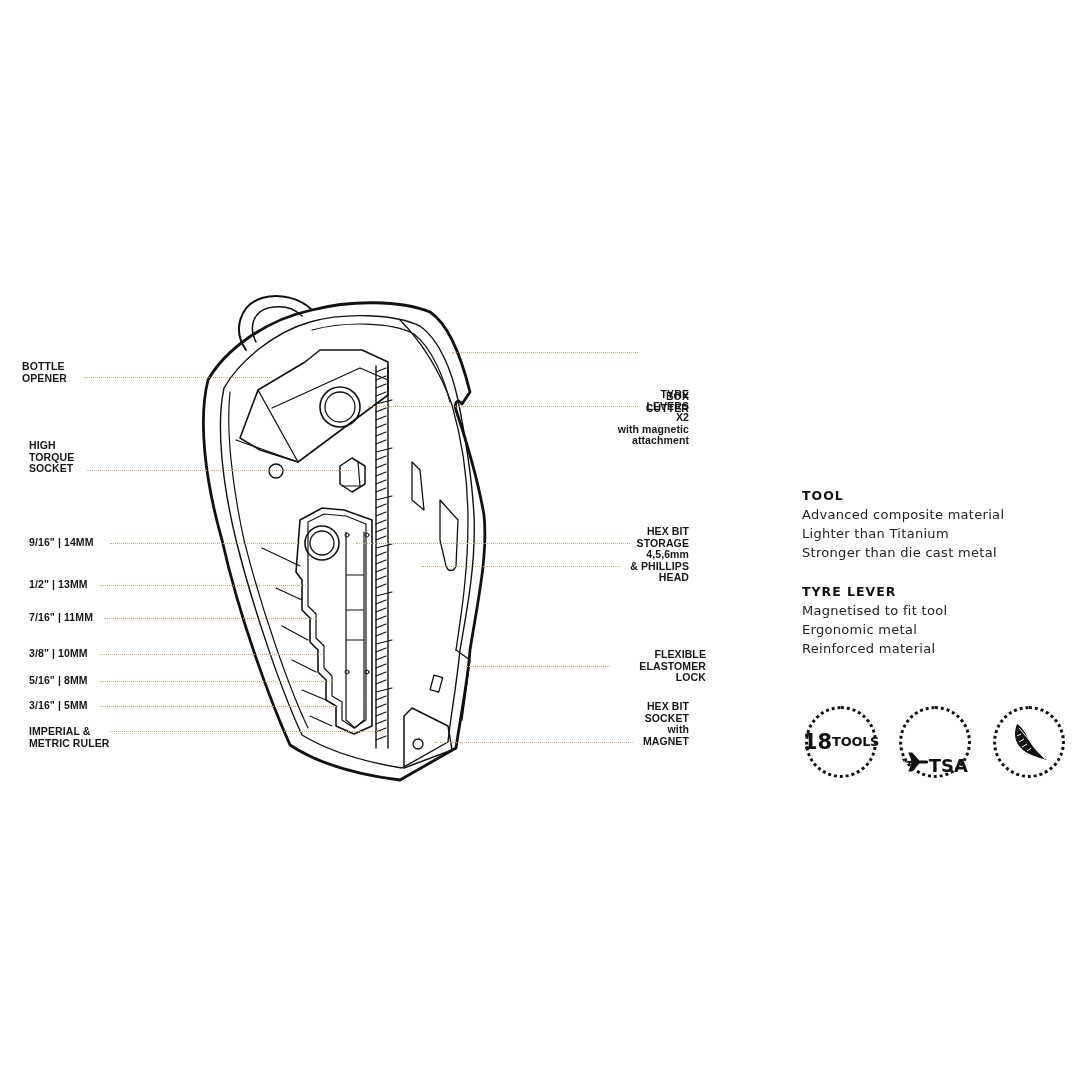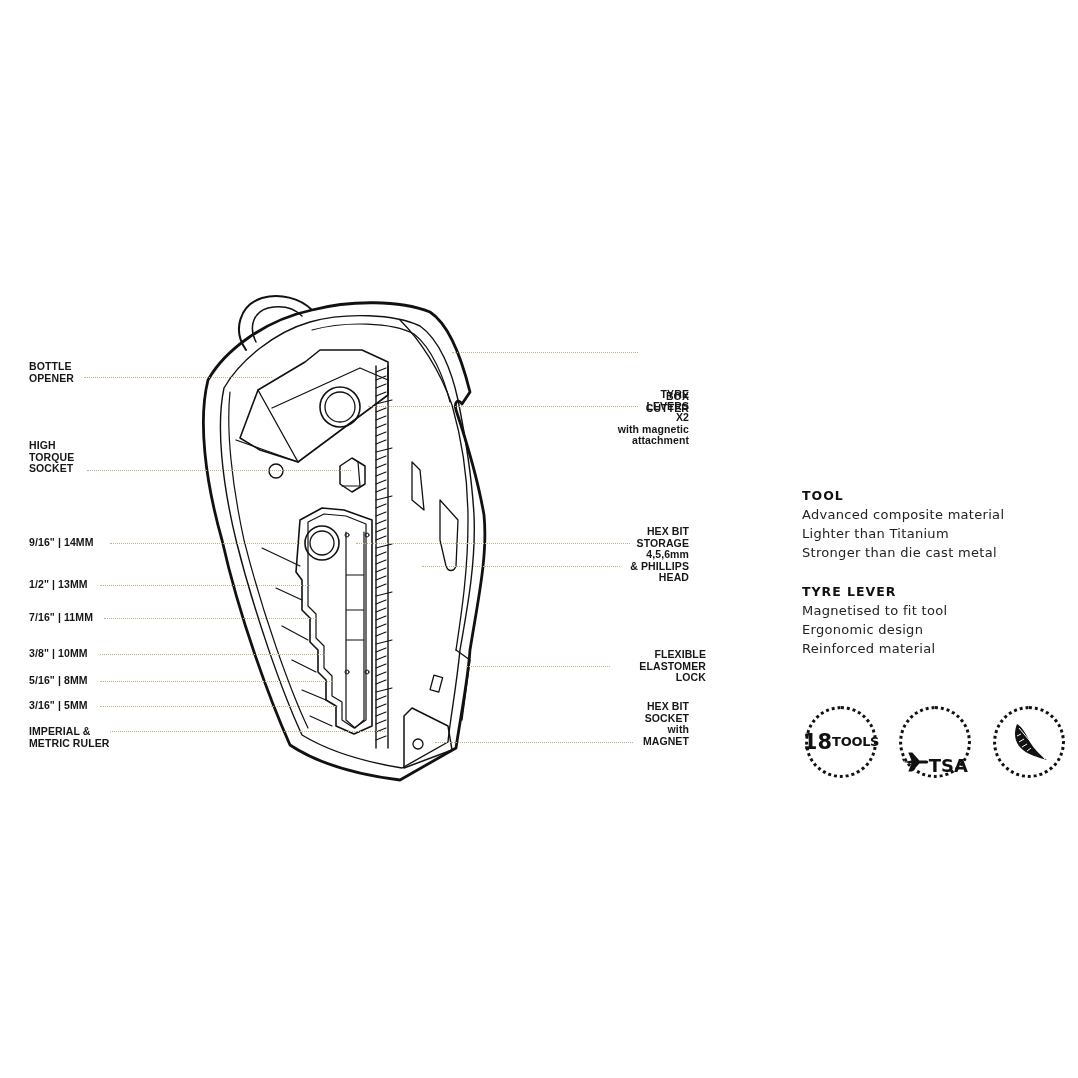--- a/index.html
+++ b/index.html
@@ -82,21 +82,21 @@
 <div class="leader" style="left:100px; top:706px; width:238px;"></div>
 <div class="leader" style="left:110px; top:731px; width:275px;"></div>
 
 <div class="leader" style="left:452px; top:352px; width:186px;"></div>
 <div class="leader" style="left:368px; top:406px; width:270px;"></div>
 <div class="leader" style="left:356px; top:543px; width:274px;"></div>
 <div class="leader" style="left:422px; top:566px; width:198px;"></div>
 <div class="leader" style="left:466px; top:666px; width:144px;"></div>
 <div class="leader" style="left:435px; top:742px; width:198px;"></div>
 
-<div class="label left" style="left:29px; top:361px;">BOTTLE
+<div class="label left" style="left:22px; top:361px;">BOTTLE
 OPENER</div>
 <div class="label left" style="left:29px; top:440px;">HIGH
 TORQUE
 SOCKET</div>
 <div class="label left" style="left:29px; top:537px;">9/16" | 14MM</div>
 <div class="label left" style="left:29px; top:579px;">1/2" | 13MM</div>
 <div class="label left" style="left:29px; top:612px;">7/16" | 11MM</div>
 <div class="label left" style="left:29px; top:648px;">3/8" | 10MM</div>
 <div class="label left" style="left:29px; top:675px;">5/16" | 8MM</div>
 <div class="label left" style="left:29px; top:700px;">3/16" | 5MM</div>
@@ -125,21 +125,21 @@
 
 <div class="spec" style="top:487px;">
   <h3>TOOL</h3>
   <div class="line">Advanced composite material</div>
   <div class="line">Lighter than Titanium</div>
   <div class="line">Stronger than die cast metal</div>
 </div>
 <div class="spec" style="top:583px;">
   <h3>TYRE LEVER</h3>
   <div class="line">Magnetised to fit tool</div>
-  <div class="line">Ergonomic design</div>
+  <div class="line">Ergonomic metal</div>
   <div class="line">Reinforced material</div>
 </div>
 
 <div class="badge" style="left:805px; top:706px;">
   <div class="num">18</div>
   <div class="sub">TOOLS</div>
 </div>
 <div class="badge" style="left:899px; top:706px;align-items:flex-end;">
   <svg width="34" height="26" viewBox="0 0 34 26">
     <path d="M2,13 L12,11 L8,1 L13,1 L22,11 L31,11 C34,11 34,15 31,15 L22,15 L13,25 L8,25 L12,15 L2,13 L0,9 L3,9 Z" fill="#111"></path>

